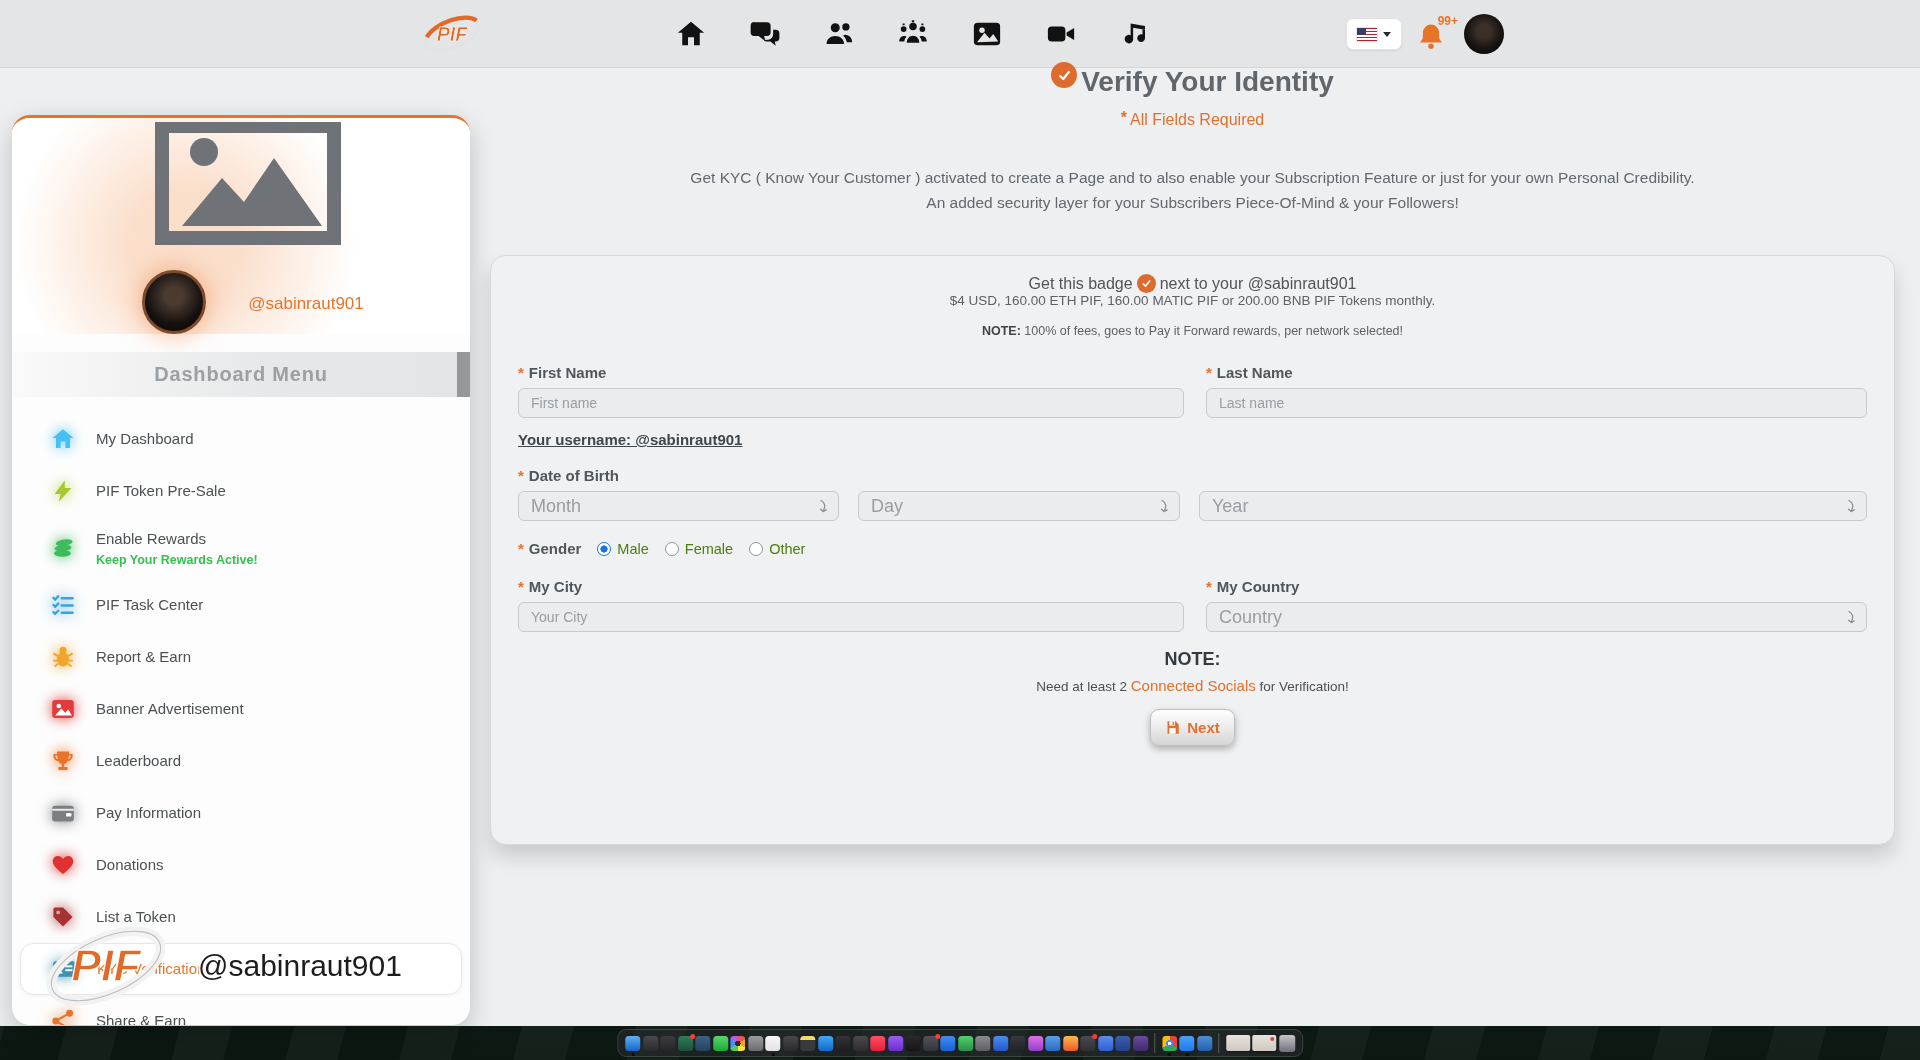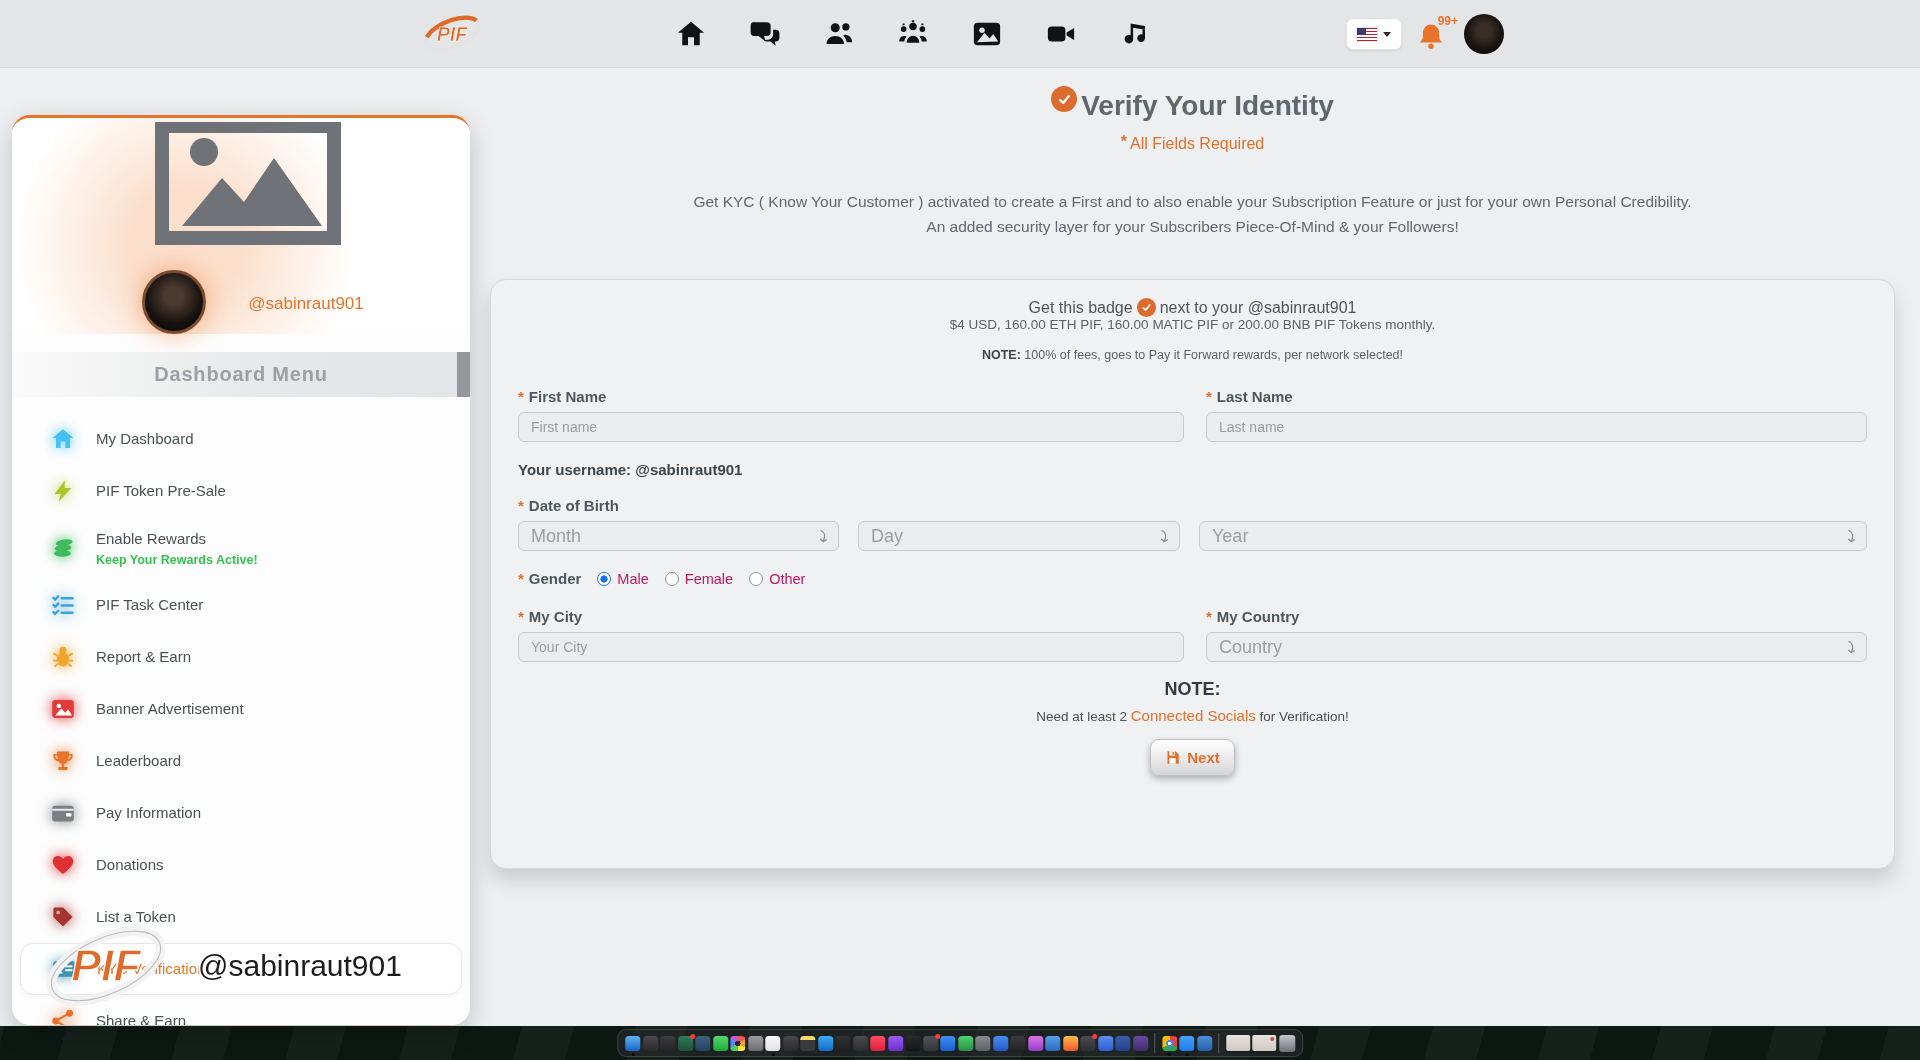--- a/index.html
+++ b/index.html
@@ -46,21 +46,21 @@
   .menu-item.two { min-height:62px; }
   .mi-icon { width:26px; height:26px; flex:0 0 26px; display:flex; align-items:center; justify-content:center; filter:drop-shadow(0 0 7px currentColor); }
   .mi-icon svg { width:24px; height:24px; }
   .mi-label { font-size:15px; color:#4b5053; }
   .mi-sub { display:block; font-size:12.5px; font-weight:bold; margin-top:5px; }
   .menu-item.selected { background:#fff; border:1px solid #e7e7ea; border-radius:14px; margin:0 8px; padding-left:30px; box-shadow:0 1px 4px rgba(0,0,0,.06); }
   .menu-item.selected .mi-label { color:#e8742a; }
 
   
   .main { position:absolute; left:490px; top:0; width:1405px; }
-  .vtitle-row { margin-top:90px; display:flex; align-items:flex-start; justify-content:center; gap:4px;text-align:right; }
+  .vtitle-row { margin-top:66px; display:flex; align-items:flex-start; justify-content:center; gap:4px;text-align:right; }
   .check-badge { width:26px; height:26px; border-radius:50%; background:#dd6b2f; display:flex; align-items:center; justify-content:center; margin-top:-4px; }
   .check-badge svg { width:15px; height:15px; }
   .check-badge.small { width:19px; height:19px; margin:0 4px -4px 4px; display:inline-flex; }
   .check-badge.small svg { width:11px; height:11px; }
   .vtitle { font-size:28px; color:#5f666c; }
   .required { text-align:center; margin-top:13px; font-size:16px; color:#e4702d; }
   .required .ast { font-weight:bold; position:relative; top:-2px; margin-right:3px; }
   .intro { margin-top:36px; text-align:center; font-size:15.5px; color:#62686d; line-height:25px; }
 
   .card { margin-top:40px; height:590px; background:#eff1f2; border:1px solid #d6d8d9; border-radius:16px; box-shadow:0 12px 20px rgba(0,0,0,.15); padding:18px 27px 0 27px; }
@@ -68,28 +68,28 @@
   .card-line2 { text-align:center; font-size:13.5px; color:#5c6267; }
   .card-line3 { text-align:center; font-size:12.5px; color:#5c6267; margin-top:16px; }
   .card-line3 b { color:#3f4449; }
 
   .frm { margin-top:26px; }
   .grid2 { display:grid; grid-template-columns:666px 1fr; column-gap:22px; }
   .flabel { font-size:15px; font-weight:bold; color:#4f565c; }
   .ast { color:#e4702d; font-weight:bold; margin-right:5px; }
   .tinput { margin-top:7px; width:100%; height:30px; background:#eaeced; border:1px solid #c8cbcc; border-radius:6px; font-size:14px; color:#333; padding:0 12px; font-family:"Liberation Sans",sans-serif; }
   .tinput::placeholder { color:#989ea3; }
-  .uname { margin-top:19px; font-size:15px; font-weight:bold; color:#3f464c; }
+  .uname { margin-top:13px; font-size:15px; font-weight:bold; color:#3f464c;text-decoration:underline; }
   .dob-label { margin-top:19px; }
   .grid3 { margin-top:7px; display:grid; grid-template-columns:321px 322px 1fr; column-gap:19px; }
   .select { height:30px; background:#eaeced; border:1px solid #c8cbcc; border-radius:6px; display:flex; align-items:center; justify-content:space-between; padding:0 10px 0 12px; cursor:pointer; }
   .select .ph { font-size:18px; color:#989ea3; }
   .sel-arrow svg { width:10px; height:15px; display:block; }
   .gender-row { margin-top:19px; display:flex; align-items:center; gap:16px; }
-  .radio { display:flex; align-items:center; gap:6px; font-size:14.5px; color:#be185d; cursor:pointer; }
+  .radio { display:flex; align-items:center; gap:6px; font-size:14.5px; color:#4d7c0f; cursor:pointer; }
   .rdot { width:14px; height:14px; border-radius:50%; border:1.5px solid #8f9499; background:#fff; }
   .rdot.on { border-color:#1a73e8; background:radial-gradient(circle,#1a73e8 0 40%,#fff 45%); }
   .city-label { margin-top:21px; }
   .note2 { margin-top:17px; text-align:center; }
   .note2-title { font-size:18px; font-weight:bold; color:#343a40; }
   .note2-text { margin-top:7px; font-size:13.5px; color:#4a5056; }
   .note2-link { color:#e4702d; font-size:15px; cursor:pointer; }
   .next-row { margin-top:15px; display:flex; justify-content:center; }
   .next-btn { display:flex; align-items:center; gap:7px; padding:9px 14px; background:linear-gradient(180deg,#ffffff 0%,#e9e9e9 55%,#d5d5d5 100%); border:1px solid #bfbfbf; border-radius:9px; box-shadow:0 3px 7px rgba(0,0,0,.28); cursor:pointer; }
   .next-btn span { color:#e4702d; font-weight:bold; font-size:15px; }
@@ -318,21 +318,21 @@
       <div class="vtitle-row">
         <span class="check-badge">
           <svg viewBox="0 0 24 24">
               <polyline points="5,13 10,17.5 19,6.5" fill="none" stroke="#fff" stroke-width="3.6" stroke-linecap="round" stroke-linejoin="round"></polyline>
             </svg>
         </span>
         <h1 class="vtitle">Verify Your Identity</h1>
       </div>
       <div class="required"><span class="ast">*</span><span>All Fields Required</span></div>
       <p class="intro">
-        <span>Get KYC ( Know Your Customer ) activated to create a First and to also enable your Subscription Feature or just for your own Personal Credibility.</span><br>
+        <span>Get KYC ( Know Your Customer ) activated to create a Page and to also enable your Subscription Feature or just for your own Personal Credibility.</span><br>
         <span>An added security layer for your Subscribers Piece-Of-Mind &amp; your Followers!</span>
       </p>
 
       <section class="card">
         <div class="card-line1">
           <span>Get this badge</span><span class="check-badge small">
               <svg viewBox="0 0 24 24">
                 <polyline points="5,13 10,17.5 19,6.5" fill="none" stroke="#fff" stroke-width="3.6" stroke-linecap="round" stroke-linejoin="round"></polyline>
               </svg>
             </span><span>next to your @sabinraut901</span>

